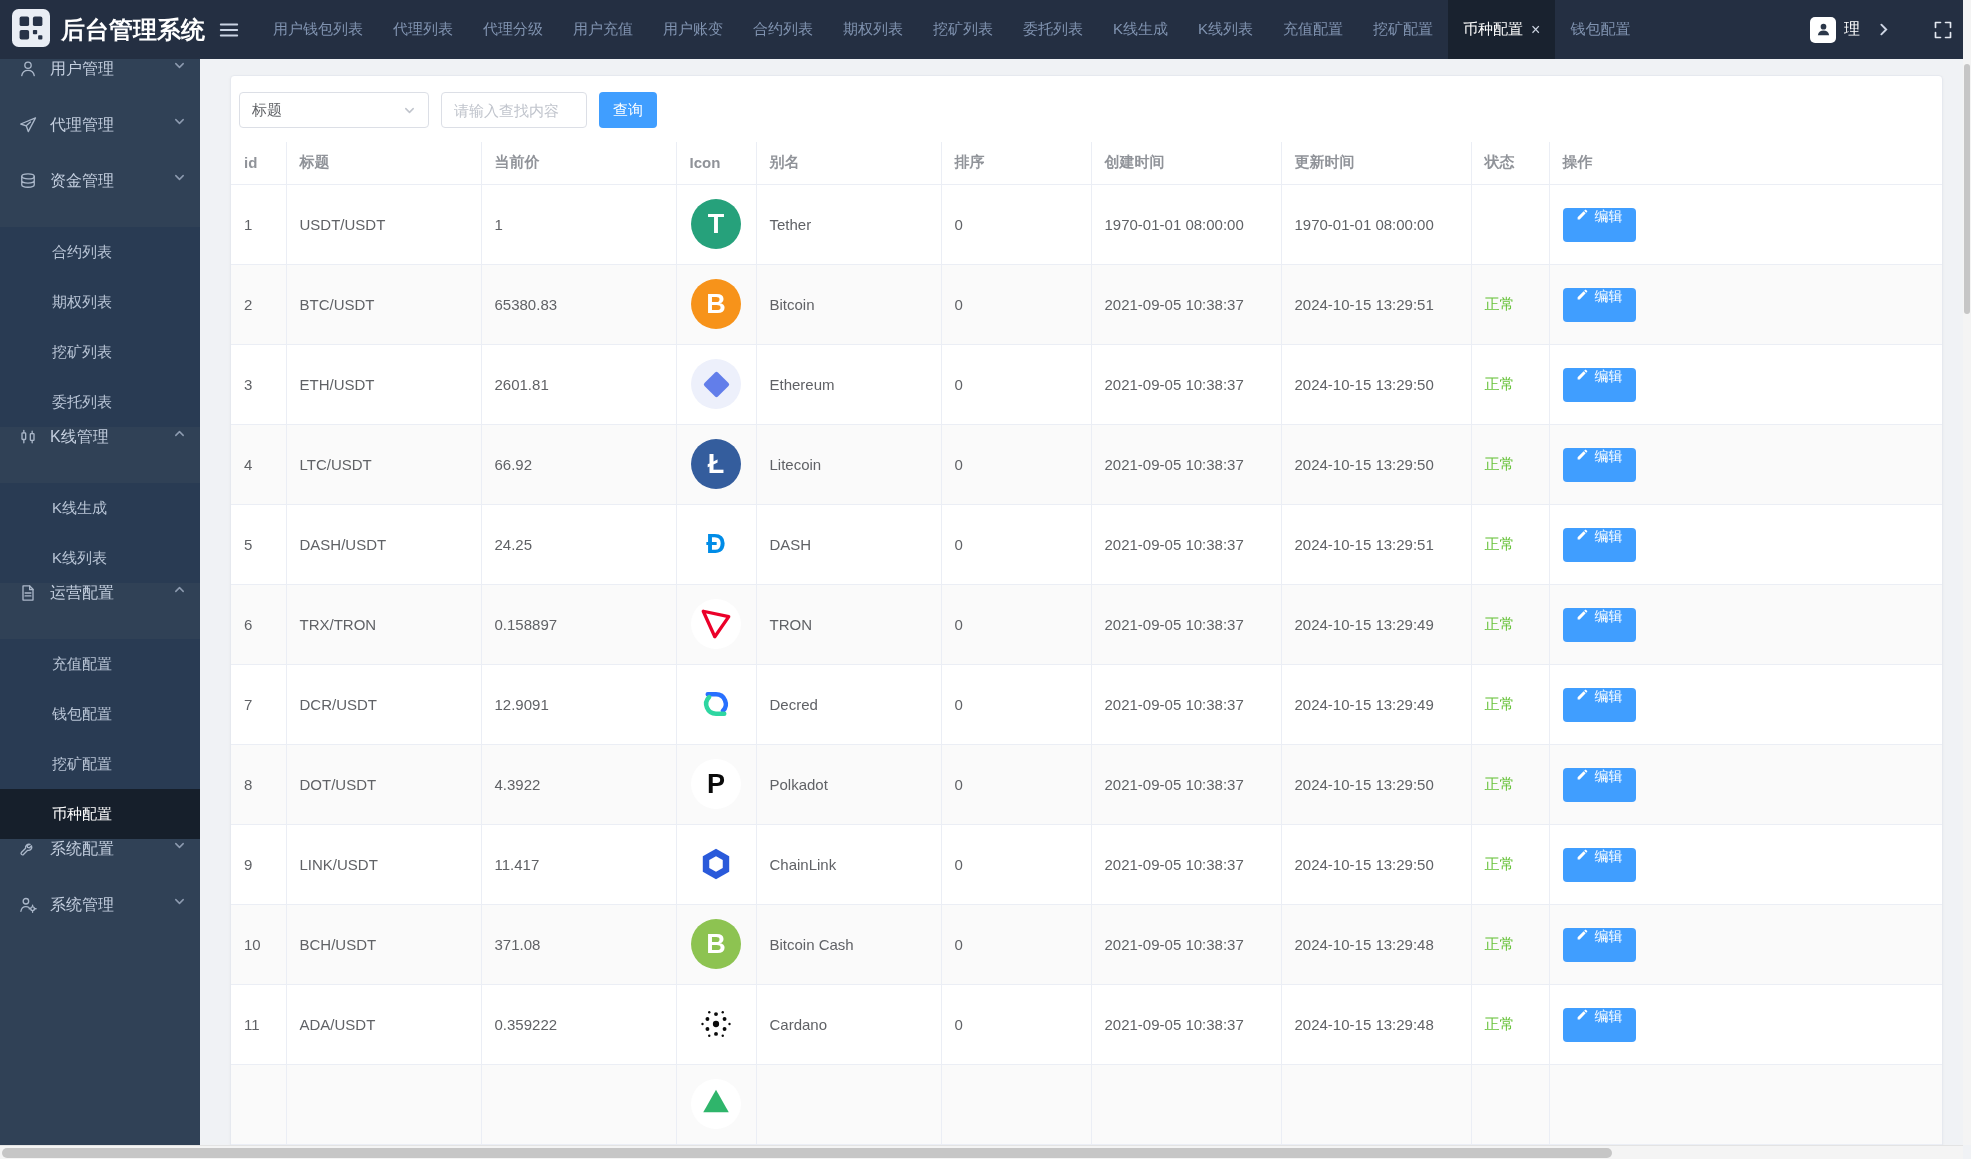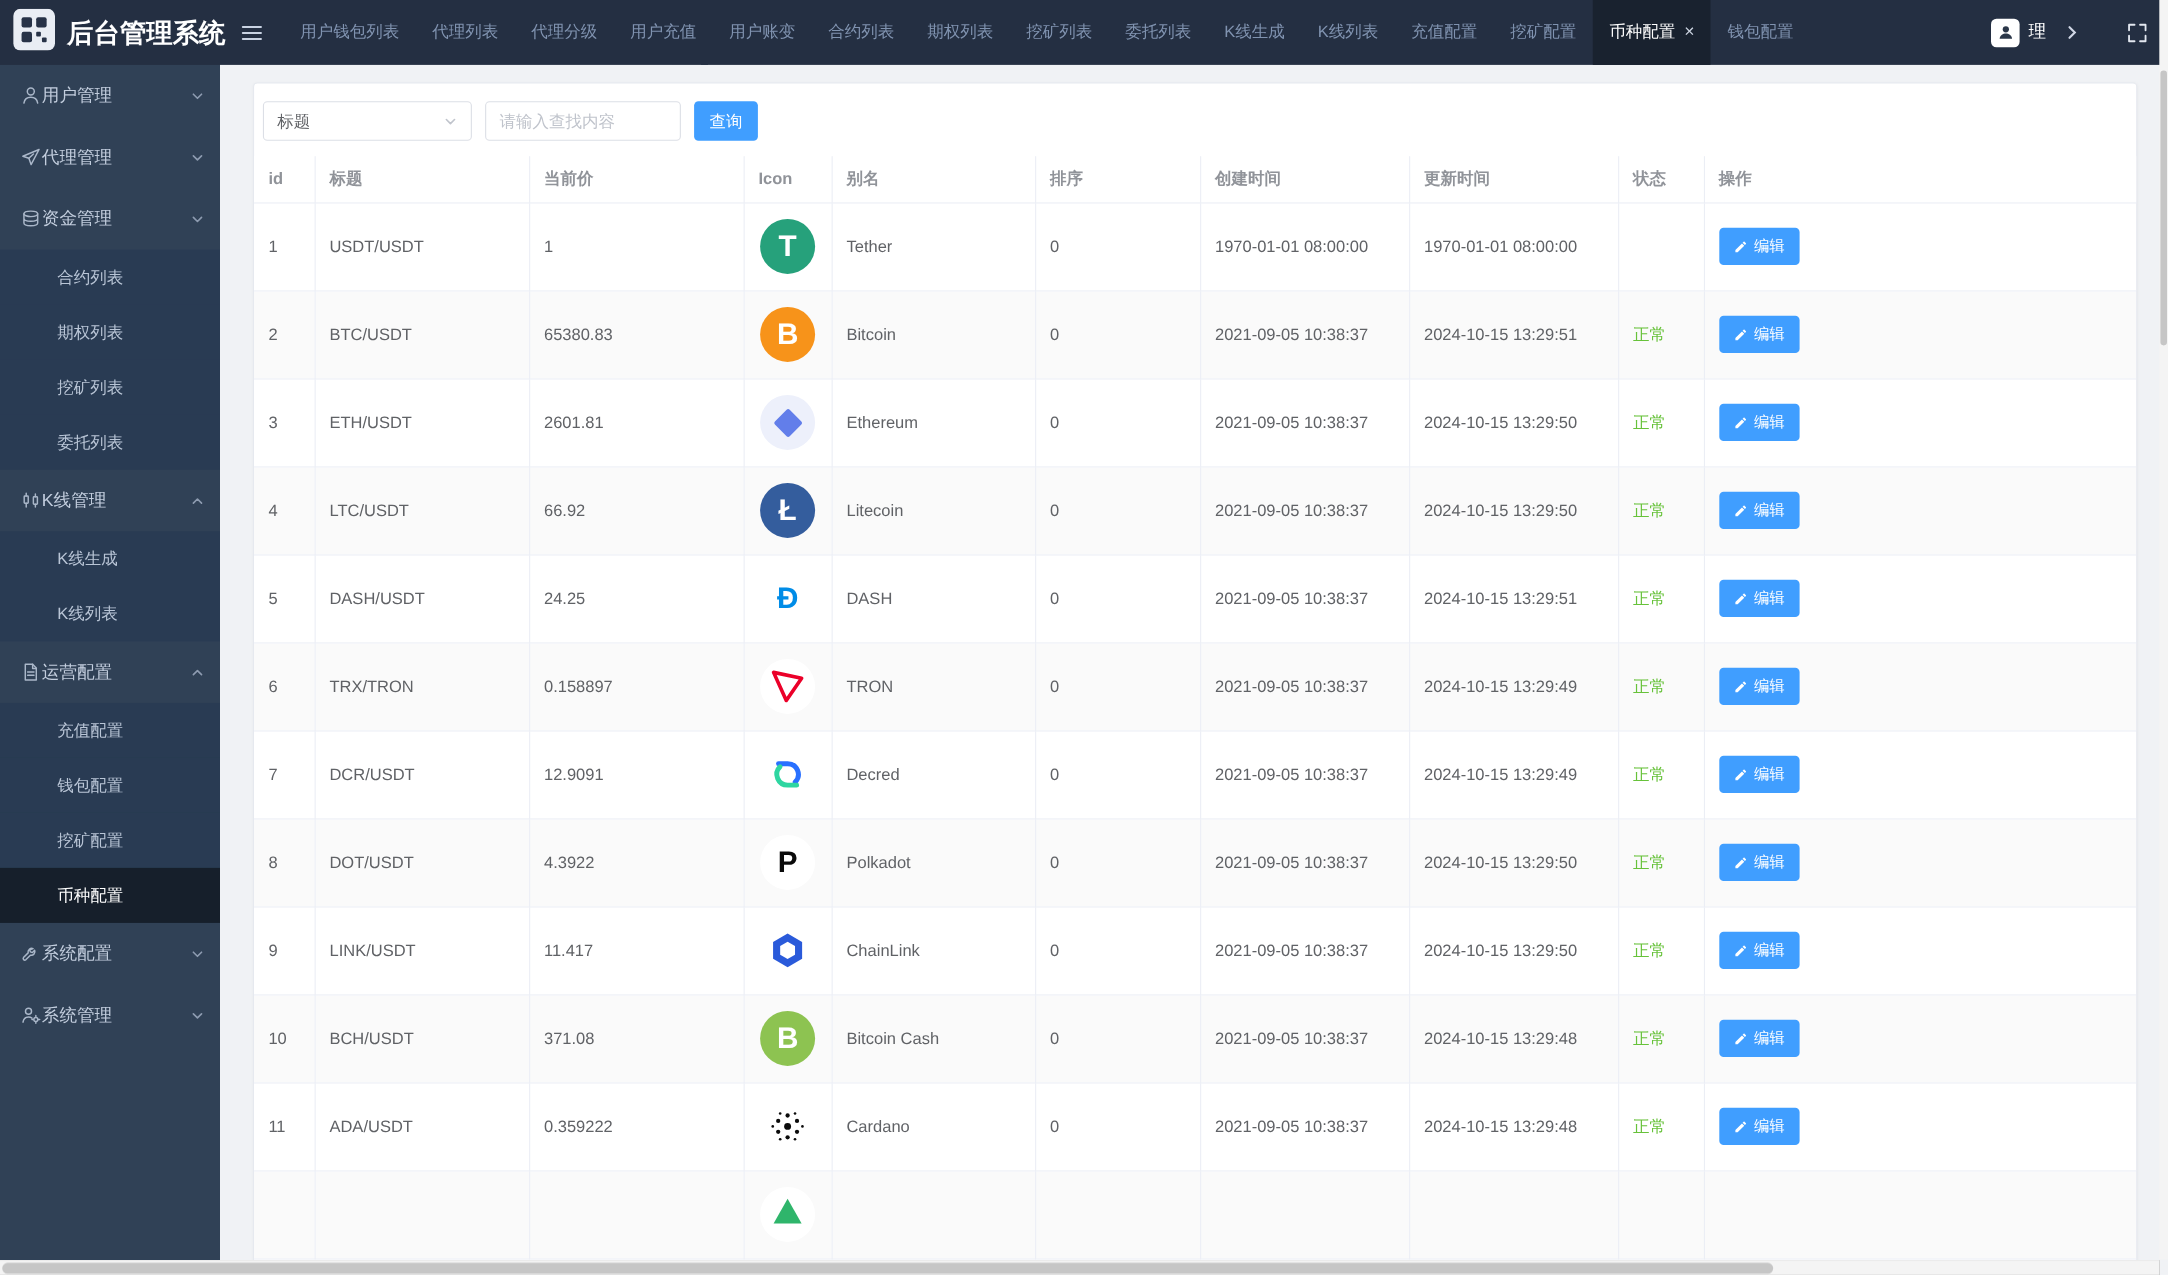--- a/index.html
+++ b/index.html
@@ -19,21 +19,21 @@
   .tab.active{background:#19222f;color:#fff}
   .tab-close{font-size:16px;color:#cdd5e2;line-height:1;pointer-events:auto}
   .topbar-right{display:flex;align-items:center;gap:16px;padding:0 18px 0 10px}
   .user-chip{display:flex;align-items:center;gap:8px;color:#fff;font-size:16px;cursor:pointer}
   .avatar{width:26px;height:26px;background:#fff;border-radius:5px;display:flex;align-items:center;justify-content:center}
   .chev-right{color:#cfd6e4;display:flex;align-items:center;cursor:pointer}
   .fullscreen{margin-left:26px;color:#e3e8f0;display:flex;align-items:center;cursor:pointer}
 
   
   .sidebar{position:fixed;top:59px;left:0;bottom:0;width:200px;background:#304156;z-index:5;overflow:hidden}
-  .menu-item{height:56px;display:flex;align-items:center;gap:0;padding:0 14px 0 18px;
+  .menu-item{height:56px;display:flex;gap:12px;padding:0 14px 0 18px;
     color:#c3cede;font-size:16px;cursor:pointer}
   .mi-icon{width:20px;height:20px;display:flex;color:#aab7c9}
   .mi-label{white-space:nowrap}
   .chev{margin-left:auto;color:#8d9bb0;display:flex}
   .chev.up svg{transform:rotate(180deg)}
   .submenu .sub-item{height:50px;display:flex;align-items:center;padding-left:52px;
     font-size:15px;color:#b9c5d6;cursor:pointer;background:#293b53;white-space:nowrap}
   .submenu .sub-item.active{background:#161f2b;color:#fff}
 
   
@@ -42,21 +42,21 @@
   .card{background:#fff;border:1px solid #e6e9ef;border-radius:4px;min-height:1250px;
     box-shadow:0 1px 3px rgba(0,0,0,.04)}
   .card-header{padding:15px 12px 13px;border-bottom:1px solid #e9ecf2}
   .card-header h2{font-size:19px;font-weight:500;color:#2b3038}
 
   .filter-row{display:flex;align-items:center;gap:12px;padding:16px 8px 14px}
   .select{width:190px;height:36px;border:1px solid #dcdfe6;border-radius:4px;background:#fff;
     display:flex;align-items:center;justify-content:space-between;padding:0 12px;
     color:#606266;font-size:15px;cursor:pointer}
   .sel-chev{color:#c0c4cc;display:flex}
-  .search-input{width:178px;height:36px;border:1px solid #dcdfe6;border-radius:4px;
+  .search-input{width:146px;height:36px;border:1px solid #dcdfe6;border-radius:4px;
     padding:0 12px;font-size:15px;color:#0f766e;outline:none}
   .search-input::placeholder{color:#c0c4cc}
   .btn-primary{height:36px;padding:0 14px;background:#409eff;color:#fff;border:none;
     border-radius:4px;font-size:15px;cursor:pointer}
 
   
   .table{width:100%;border-collapse:collapse;table-layout:fixed;font-size:15px;color:#606266}
   .table th{height:42px;font-weight:700;color:#909399;text-align:left;padding:0 13px;
     border-bottom:1px solid #ebeef5;border-right:1px solid #ebeef5;white-space:nowrap;background:#fff}
   .table th:last-child{border-right:none}
@@ -64,21 +64,21 @@
     white-space:nowrap;overflow:hidden;background:#fff}
   .table td:last-child{border-right:none}
   .table tr.striped td{background:#fafafa}
 
   .coin{width:50px;height:50px;border-radius:50%;display:flex;align-items:center;justify-content:center;margin:0 auto}
   .coin-letter{font-size:27px;font-weight:bold;line-height:1}
   .coin-svg{width:36px;height:36px;display:block}
   .eth-diamond{width:19px;height:19px;transform:rotate(45deg);border-radius:2px;display:block}
   .status-ok{color:#67c23a}
   .edit-btn{height:34px;padding:0 13px;background:#409eff;color:#fff;border:none;border-radius:4px;
-    font-size:14px;display:inline-flex;align-items:center;gap:6px;cursor:pointer}
+    font-size:14px;display:inline-flex;gap:6px;cursor:pointer}
 
   
   .hscroll{position:fixed;left:0;right:8px;bottom:0;height:14px;background:#f4f4f4;
     border-top:1px solid #e3e3e3;z-index:20}
   .hthumb{position:absolute;left:2px;top:2px;height:10px;width:82%;background:#c6c6c6;border-radius:5px}
   .vscroll{position:fixed;top:0;right:0;bottom:14px;width:8px;background:#f4f4f4;z-index:21}
   .vthumb{position:absolute;top:64px;right:1px;width:6px;height:250px;background:#c6c6c6;border-radius:3px}
 </style>
 </head>
 <body>

